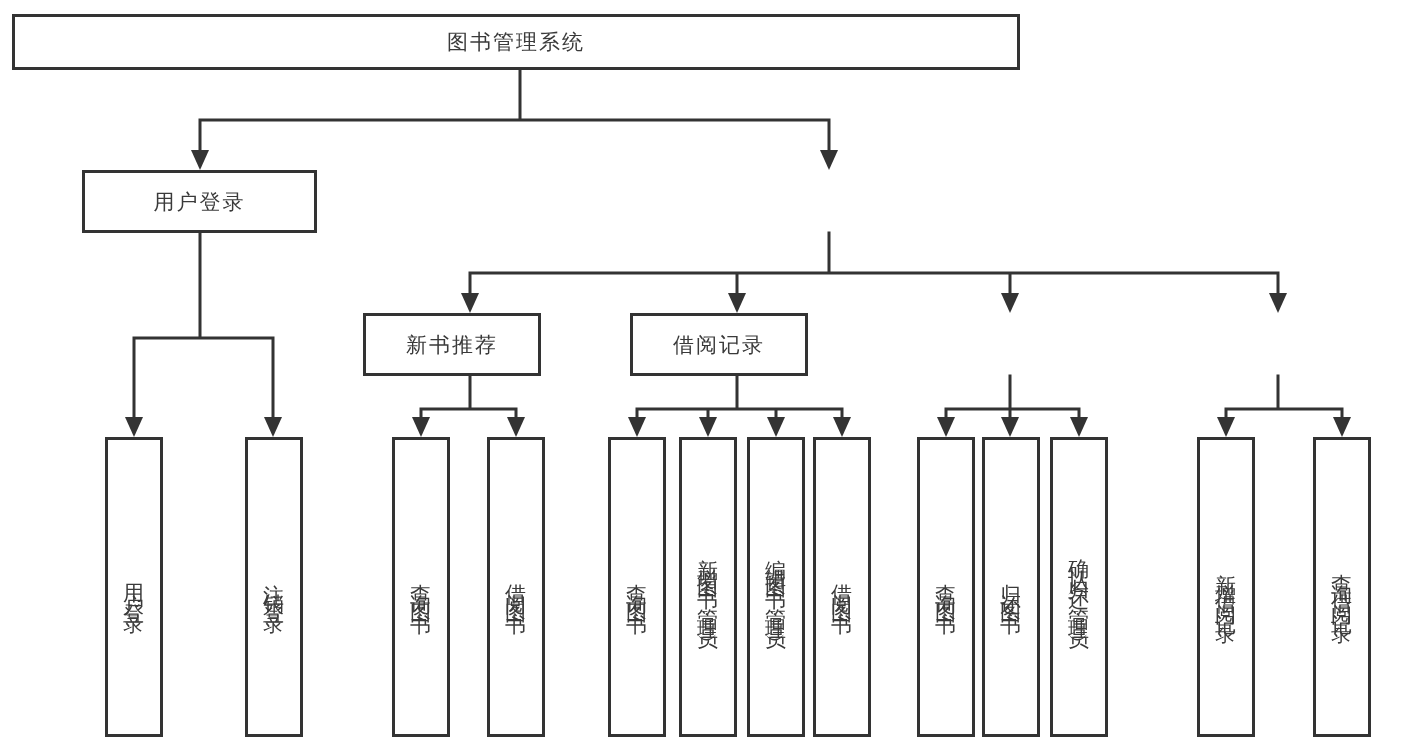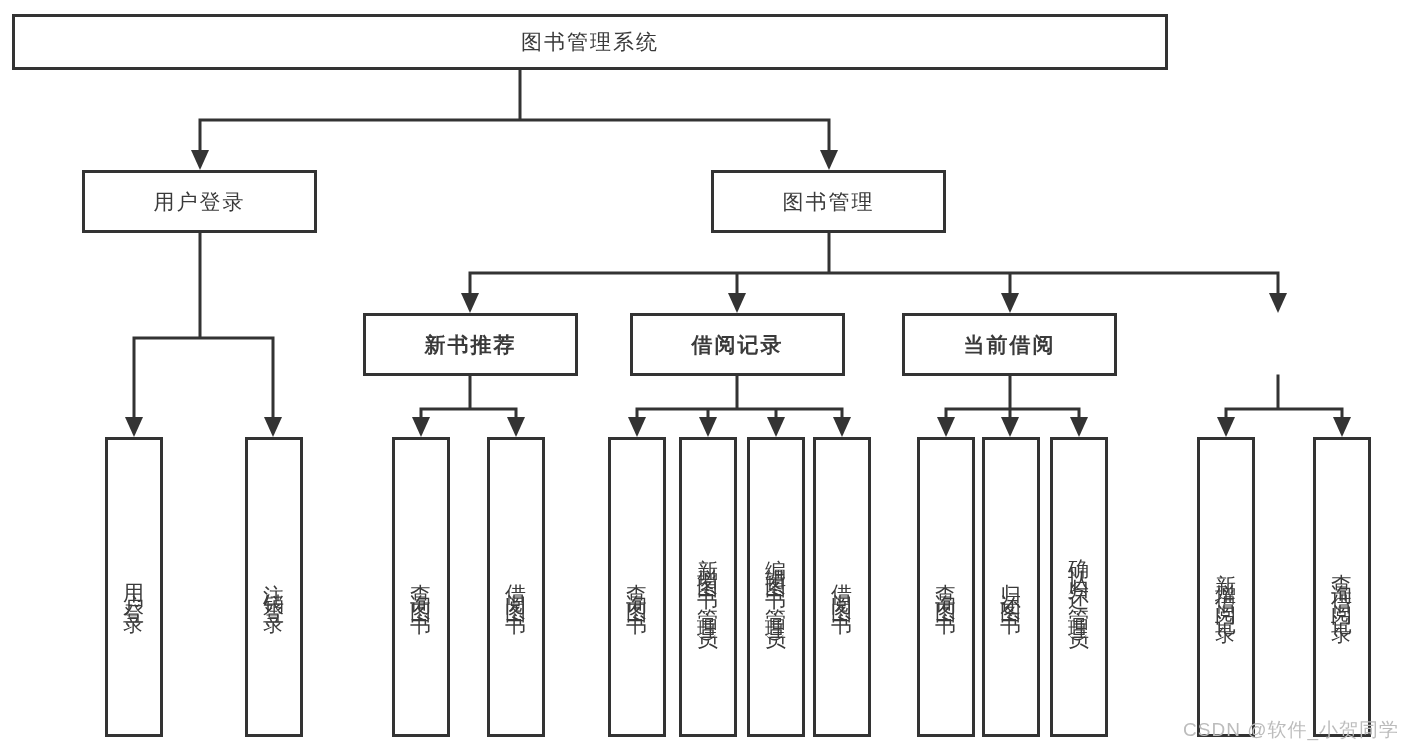--- a/index.html
+++ b/index.html
@@ -29,23 +29,23 @@
     display: flex;
     align-items: center;
     justify-content: center;
     color: #3a3a3a;
   }
   .hlabel {
     font-size: 21px;
     letter-spacing: 2px;
     white-space: nowrap;
   }
-  .root  { left: 12px;  top: 14px;  width: 1156px; height: 56px; }
+  .root  { left: 12px;  top: 14px;  width: 1008px; height: 56px; }
   .lvl2  { top: 170px; width: 235px; height: 63px; }
-  .lvl3  { top: 313px; width: 215px; height: 63px; font-weight: bold; }
+  .lvl3  { top: 313px; width: 178px; height: 63px; }
   .leaf  { top: 437px; width: 58px;  height: 300px; }
   .vtext {
     writing-mode: vertical-rl;
     text-orientation: mixed;
     font-size: 21px;
     line-height: 1;
     letter-spacing: 10px;
   }
   #watermark {
     position: absolute;
@@ -108,32 +108,26 @@
     </g>
   </svg>
 
   <div class="box root">
     <span class="hlabel">图书管理系统</span>
   </div>
 
   <div class="box lvl2" style="left:82px">
     <span class="hlabel">用户登录</span>
   </div>
-  <div class="box lvl2" style="left:711px">
-    <span class="hlabel">图书管理</span>
-  </div>
 
   <div class="box lvl3" style="left:363px">
     <span class="hlabel">新书推荐</span>
   </div>
   <div class="box lvl3" style="left:630px">
     <span class="hlabel">借阅记录</span>
-  </div>
-  <div class="box lvl3" style="left:902px">
-    <span class="hlabel">当前借阅</span>
   </div>
 
   <div class="box leaf" style="left:105px">
     <span class="vtext">用户登录</span>
   </div>
   <div class="box leaf" style="left:245px">
     <span class="vtext">注销登录</span>
   </div>
 
   <div class="box leaf" style="left:392px">
@@ -166,15 +160,14 @@
     <span class="vtext">确认归还（管理员）</span>
   </div>
 
   <div class="box leaf" style="left:1197px">
     <span class="vtext">新增借阅记录</span>
   </div>
   <div class="box leaf" style="left:1313px">
     <span class="vtext">查询借阅记录</span>
   </div>
 
-  <div id="watermark">CSDN @软件_小贺同学</div>
 
 </div>
 
 </body></html>

